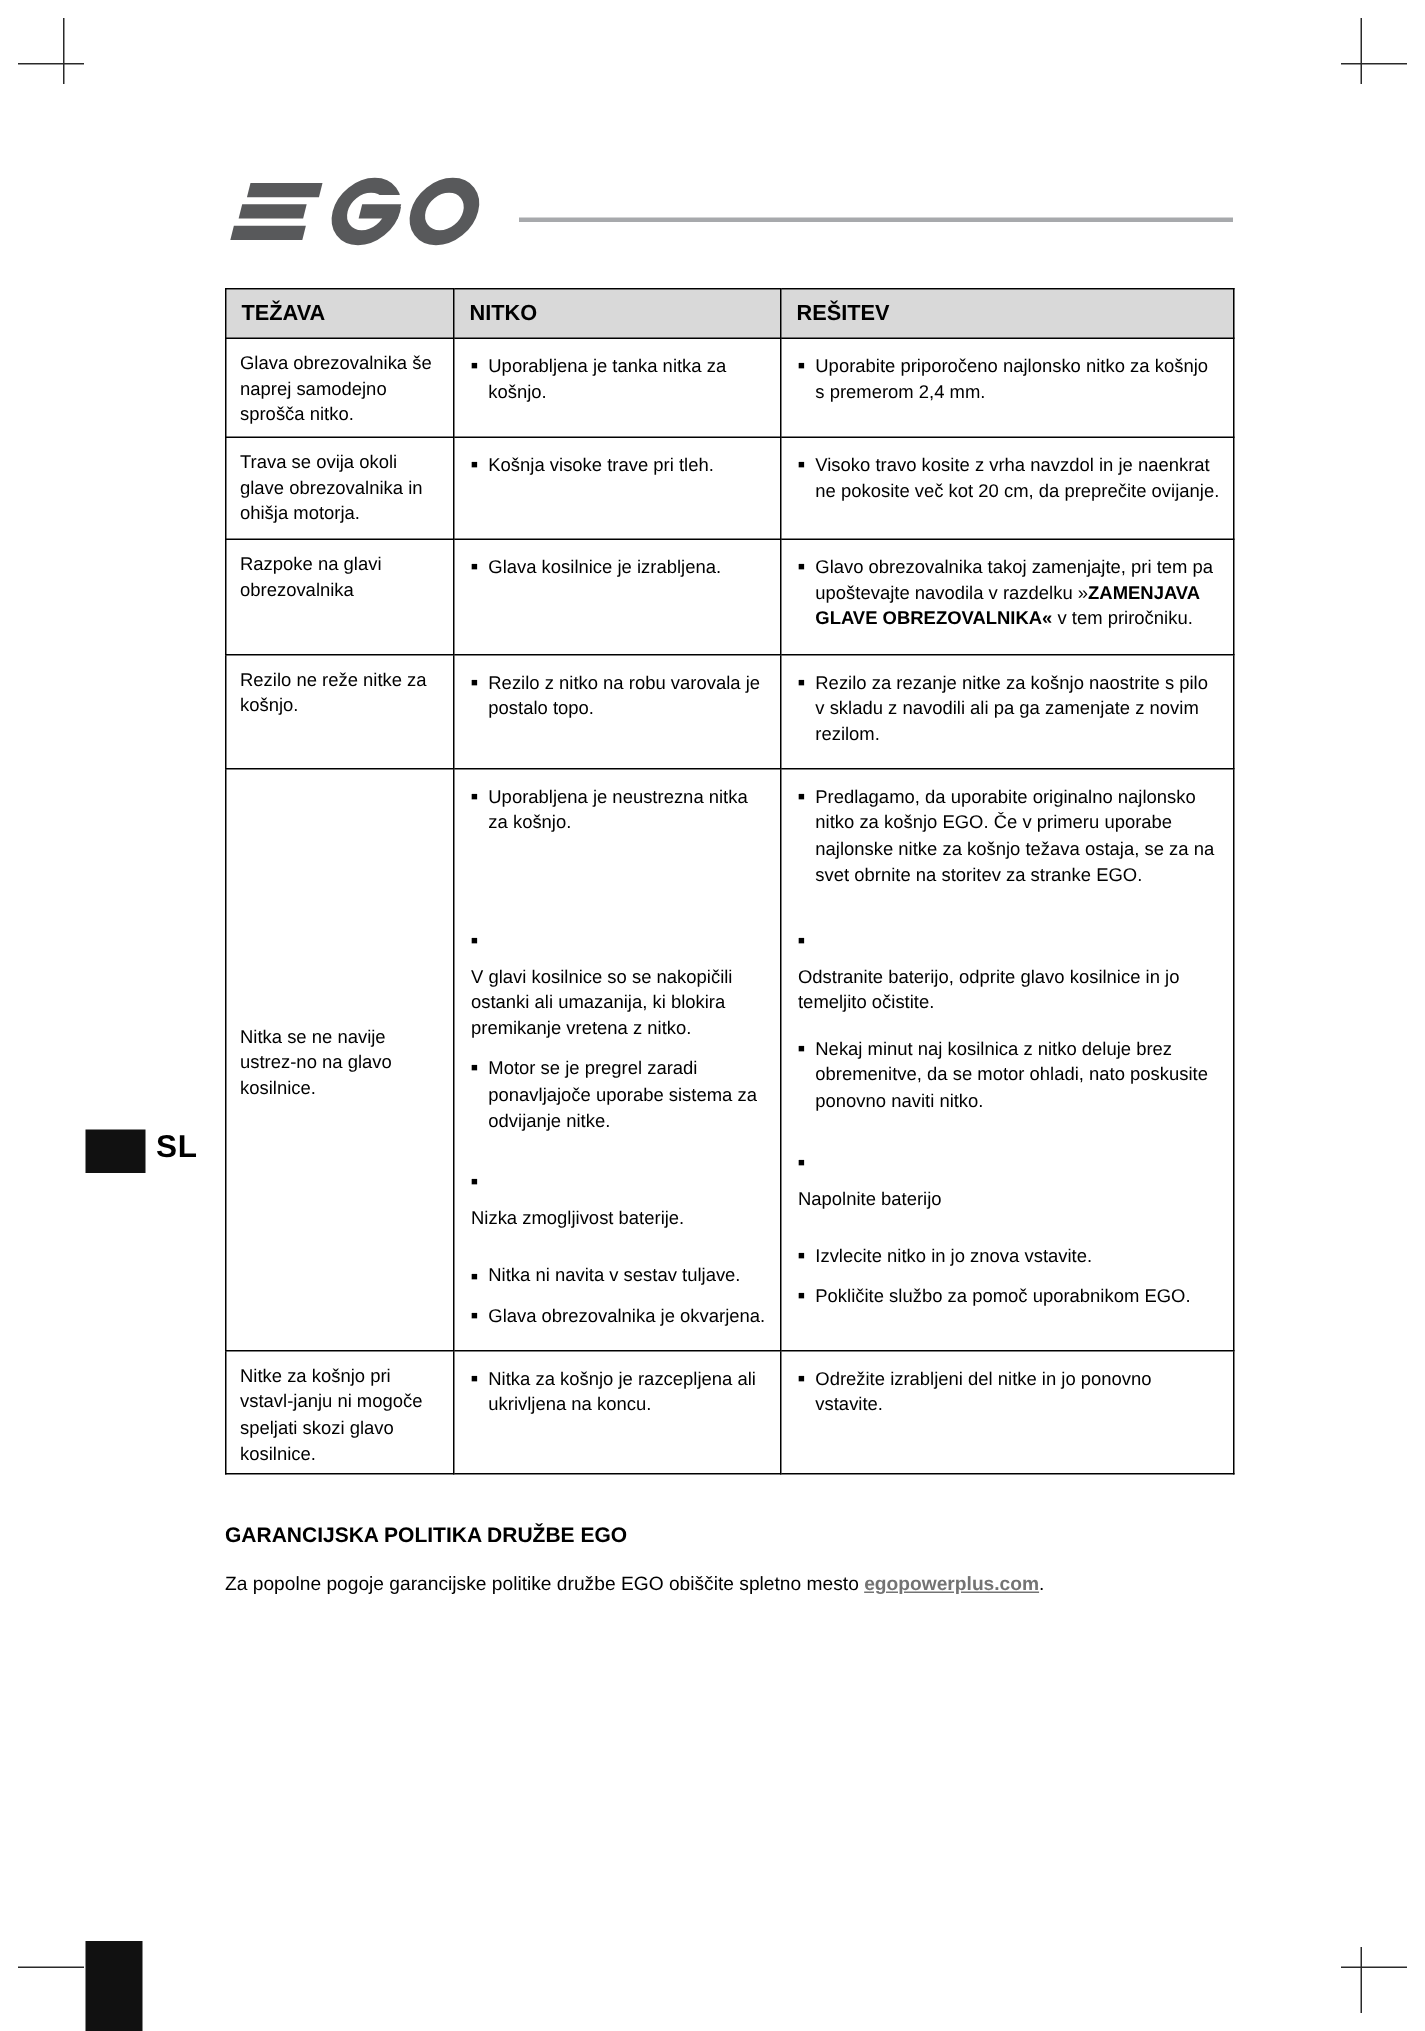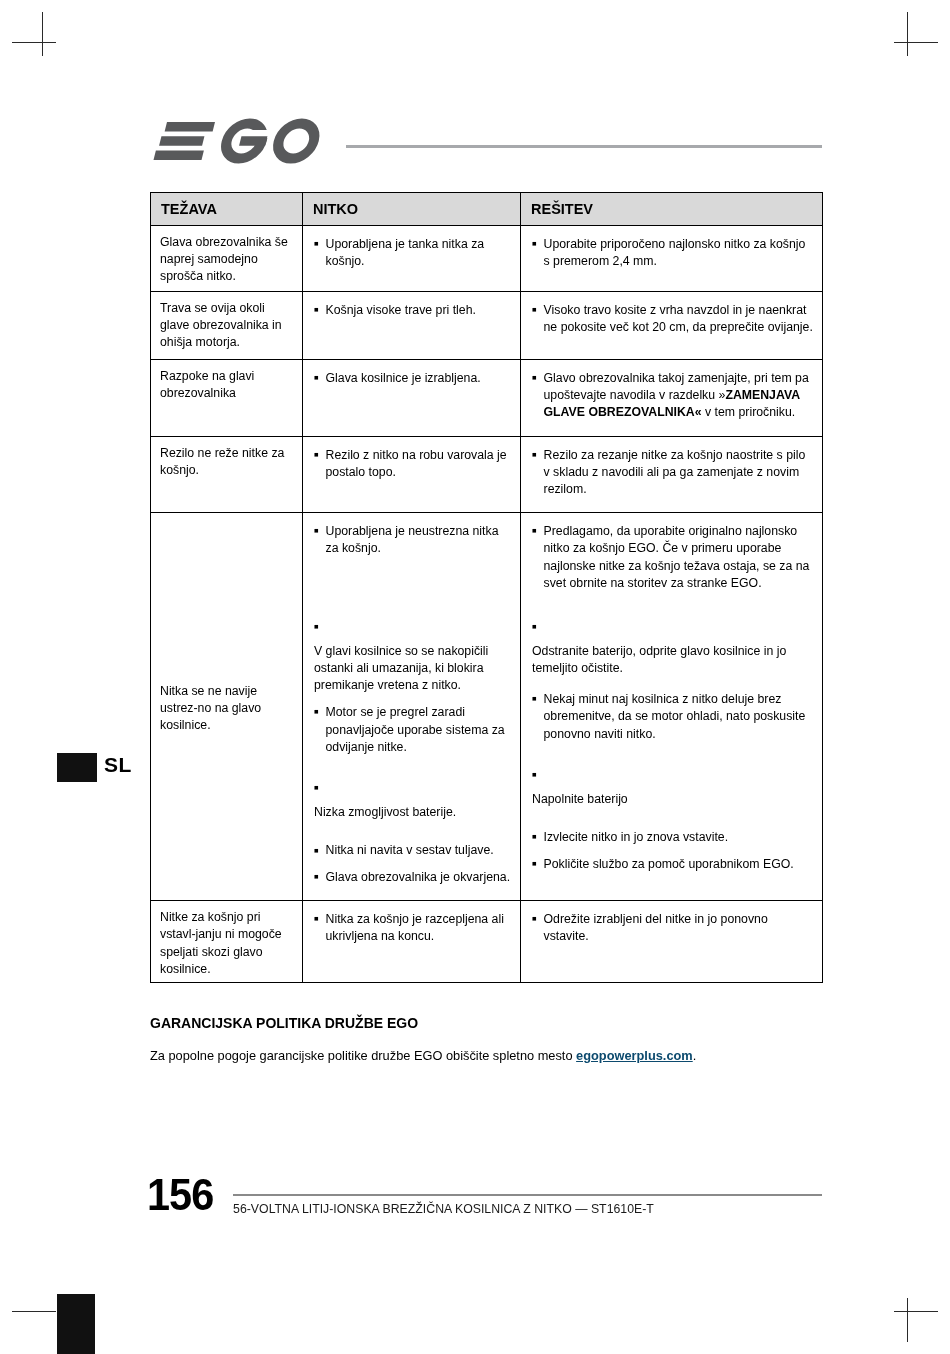--- a/index.html
+++ b/index.html
@@ -33,21 +33,21 @@
   .pair2{min-height:62px;flex-direction:column;}
   .pair3{min-height:66px;}
   .pair4{min-height:33px;flex-direction:column;}
   .pair5{min-height:28px;align-items:flex-end;}
   strong{font-weight:bold;}
 
   .warranty{margin-top:32px;}
   .warranty h1{font-size:23px;margin:0;letter-spacing:.3px;font-weight:bold;}
   .warranty h2{font-size:14px;margin:26px 0 0 0;font-weight:bold;}
   .warranty p{font-size:12.8px;margin:16px 0 0 0;line-height:1.45;}
-  .warranty a{color:#0c4a6e;font-weight:bold;text-decoration:underline;cursor:pointer;}
+  .warranty a{color:#737373;font-weight:bold;text-decoration:underline;cursor:pointer;}
 
   .footer{position:absolute;left:147px;top:1172px;width:675px;display:flex;gap:14px;}
   .pagenum{font-size:45px;font-weight:bold;letter-spacing:-1px;transform:scaleX(.92);transform-origin:left;line-height:1;}
   .footer-right{flex:1;padding-top:22px;}
   .footer-right .rule{height:2px;background:#8a8a8a;}
   .footer-right .ftext{font-size:12.3px;margin-top:6px;color:#1a1a1a;}
 
   .sl-rect{position:absolute;left:57px;top:753px;width:40px;height:29px;background:#111;}
   .sl-label{position:absolute;left:104px;top:753px;font-size:21px;font-weight:bold;letter-spacing:.5px;}
 </style>
@@ -238,21 +238,14 @@
       </tbody>
     </table>
 
     <div class="warranty">
       <h2>GARANCIJSKA POLITIKA DRUŽBE EGO</h2>
       <p><span>Za popolne pogoje garancijske politike družbe EGO obiščite spletno mesto </span><a>egopowerplus.com</a><span>.</span></p>
     </div>
 
   </div>
 
-  <div class="footer">
-    <div class="pagenum">156</div>
-    <div class="footer-right">
-      <div class="rule"></div>
-      <div class="ftext">56-VOLTNA LITIJ-IONSKA BREZŽIČNA KOSILNICA Z NITKO — ST1610E-T</div>
-    </div>
-  </div>
 
 </div>
 
 </body></html>

